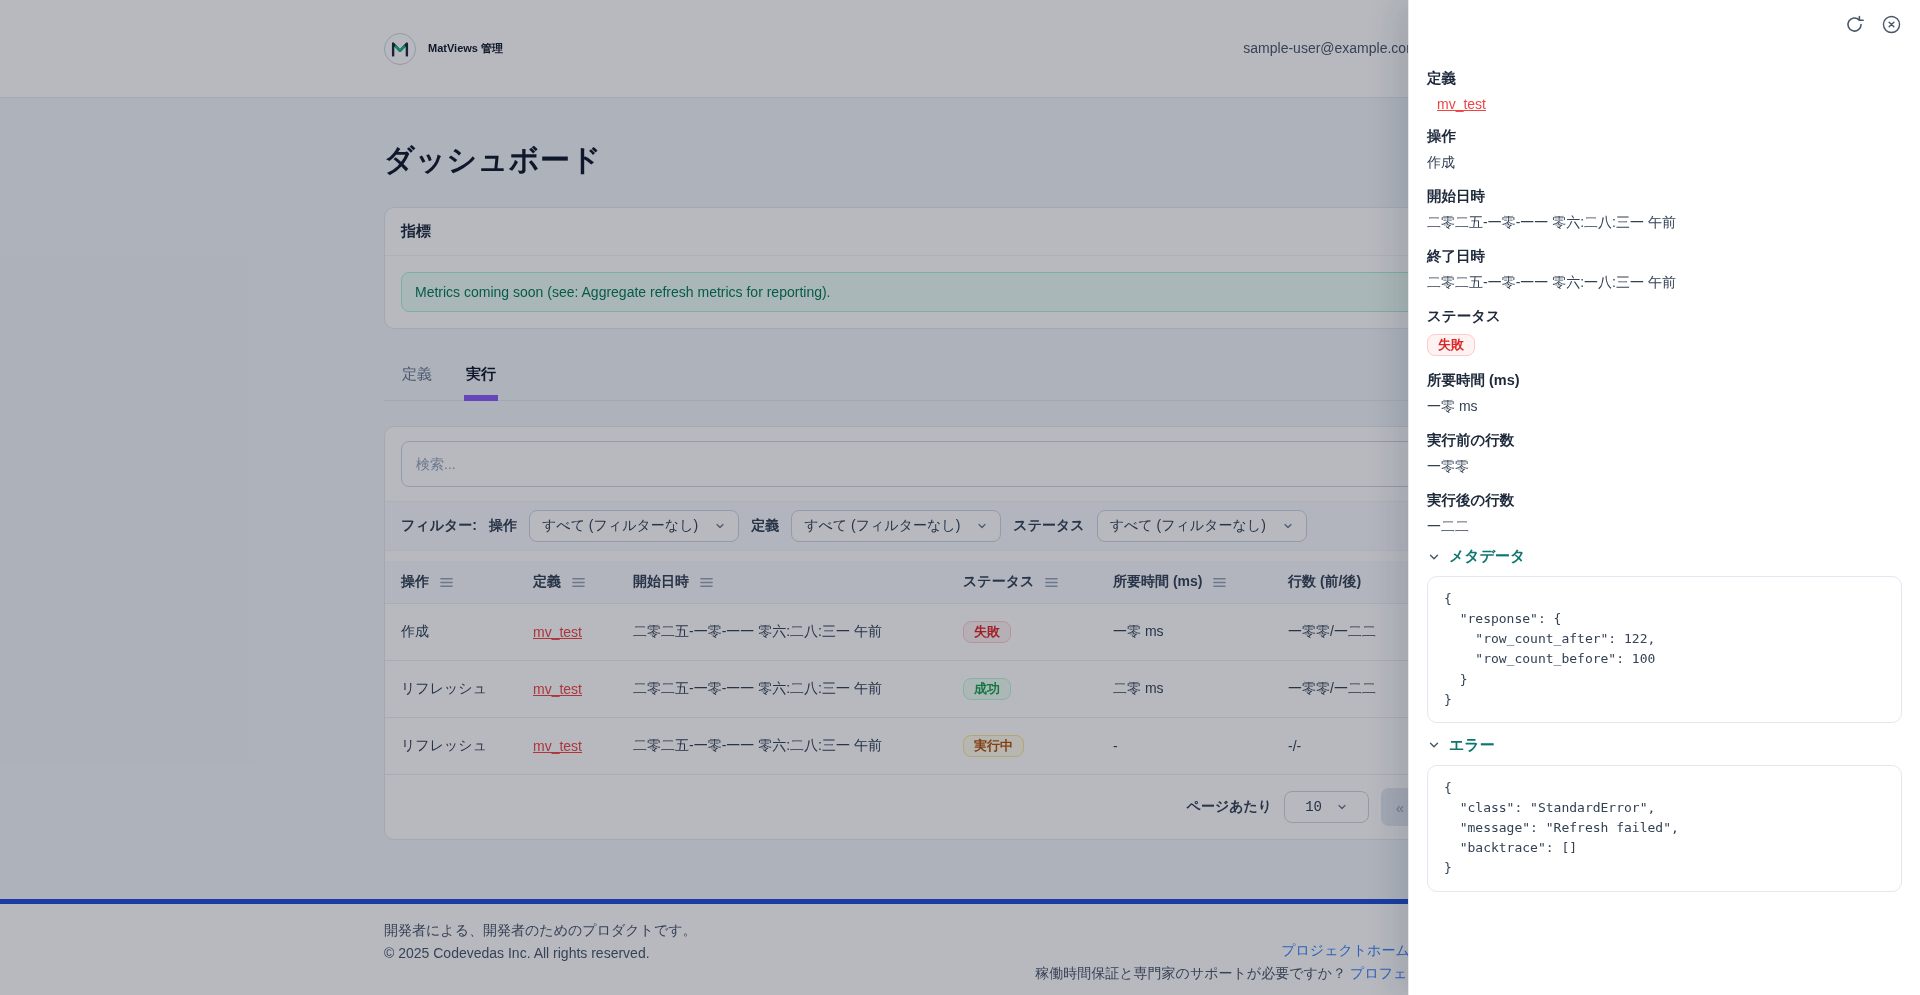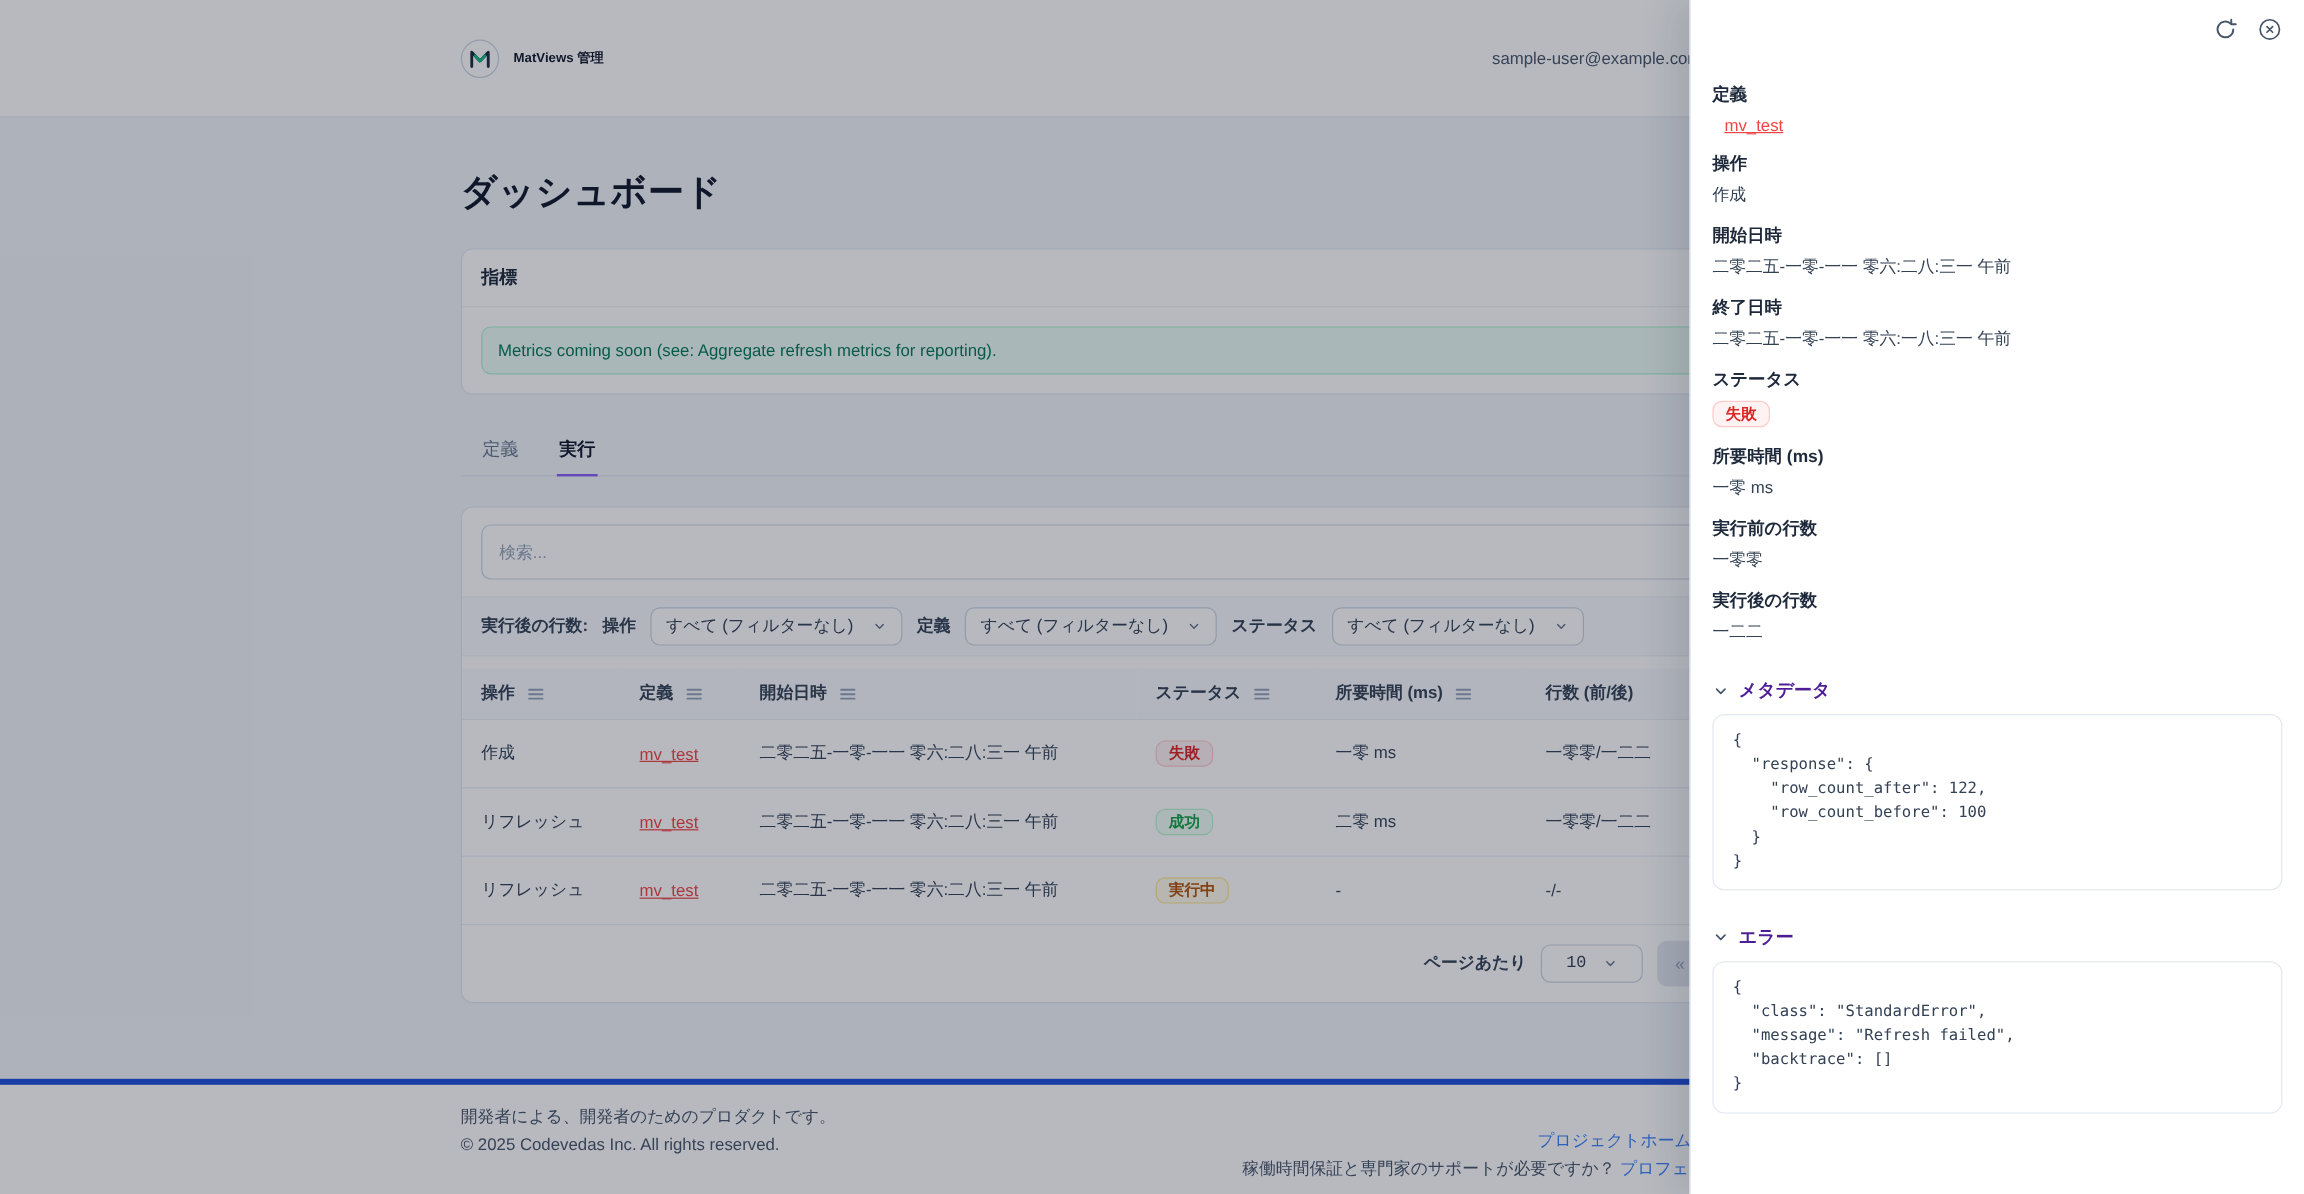--- a/index.html
+++ b/index.html
@@ -26,21 +26,21 @@
   h1.page-title { font-size: 30px; font-weight: bold; color: #0f172a; margin: 0 0 26px 0; letter-spacing: 0.5px; }
 
   .card { background: #fff; border: 1px solid #e2e8f0; border-radius: 10px; }
   .card-header { padding: 14px 16px; font-size: 15px; font-weight: bold; color: #1e293b; border-bottom: 1px solid #eef2f7; }
   .card-body { padding: 16px; }
   .alert-info { background: #ecfdf5; border: 1px solid #a7f3d0; color: #047857;
     border-radius: 8px; padding: 11px 13px; font-size: 14px; }
 
   .tabs { margin-top: 27px; display: flex; gap: 30px; border-bottom: 1px solid #e2e8f0; padding-left: 16px; }
   .tab { padding: 9px 2px 11px 2px; font-size: 15px; color: #64748b; cursor: pointer; }
-  .tab.active { color: #0f172a; font-weight: 600; border-bottom: 2px solid #8b5cf6; margin-bottom: -1px; }
+  .tab.active { color: #0f172a; font-weight: 600; border-bottom: 6px solid #8b5cf6; margin-bottom: -1px; }
 
   .table-card { margin-top: 25px; overflow: hidden; }
   .search-wrap { padding: 14px 16px; }
   .search-input { width: 100%; height: 46px; border: 1px solid #cbd5e1; border-radius: 8px;
     padding: 0 14px; font-size: 14px; color: #7f1d1d; background: #fff; outline: none;
     font-family: "Liberation Sans", sans-serif; }
   .search-input::placeholder { color: #94a3b8; }
 
   .filter-bar { background: #f8fafc; border-top: 1px solid #eef2f7; border-bottom: 1px solid #eef2f7;
     padding: 8px 16px; display: flex; align-items: center; gap: 12px; font-size: 14px; }
@@ -86,22 +86,22 @@
     border-left: 1px solid #e2e8f0; box-shadow: -12px 0 30px rgba(15,23,42,0.12);
     padding: 12px 18px 20px 18px; overflow: hidden; }
   .drawer-toolbar { display: flex; justify-content: flex-end; gap: 16px; padding-top: 2px; }
   .icon-btn { background: none; border: none; padding: 0; color: #475569; cursor: pointer; display: flex; }
   .drawer-body { margin-top: 34px; }
   .field { margin-top: 15px; }
   .field:first-child { margin-top: 0; }
   .field-label { font-size: 14.5px; font-weight: bold; color: #1e293b; }
   .field-value { margin-top: 8px; font-size: 14px; color: #334155; }
   .field-value.indent { margin-left: 10px; }
-  .section-header { display: flex; align-items: center; gap: 8px; margin-top: 30px;
-    font-size: 15px; font-weight: bold; color: #4c1d95; cursor: pointer; }
+  .section-header { display: flex; align-items: center; gap: 8px; margin-top: 11px;
+    font-size: 15px; font-weight: bold; color: #0f766e; cursor: pointer; }
   .section-header .chev { color: #475569; display: flex; }
   .code-box { margin-top: 10px; border: 1px solid #e2e8f0; border-radius: 10px; padding: 12px 16px;
     font-family: "DejaVu Sans Mono", monospace; font-size: 13px; line-height: 1.55; color: #334155;
     white-space: pre; background: #fff; }
 </style>
 </head>
 <body>
 
 <div class="app">
 
@@ -134,21 +134,21 @@
       <div class="tab">定義</div>
       <div class="tab active">実行</div>
     </nav>
 
     <section class="card table-card">
       <div class="search-wrap">
         <input class="search-input" type="text" placeholder="検索..." style="">
       </div>
 
       <div class="filter-bar">
-        <span class="filter-prefix">実行後の行数:</span>
+        <span class="filter-prefix">フィルター:</span>
         <span class="filter-label">操作</span>
         <span class="select">
           <span>すべて (フィルターなし)</span>
           <span class="chev">
             <svg width="12" height="12" viewBox="0 0 24 24" fill="none">
                 <path d="M6 9l6 6 6-6" stroke="currentColor" stroke-width="2.4" stroke-linecap="round" stroke-linejoin="round"></path>
               </svg>
           </span>
         </span>
         <span class="filter-label">定義</span>

